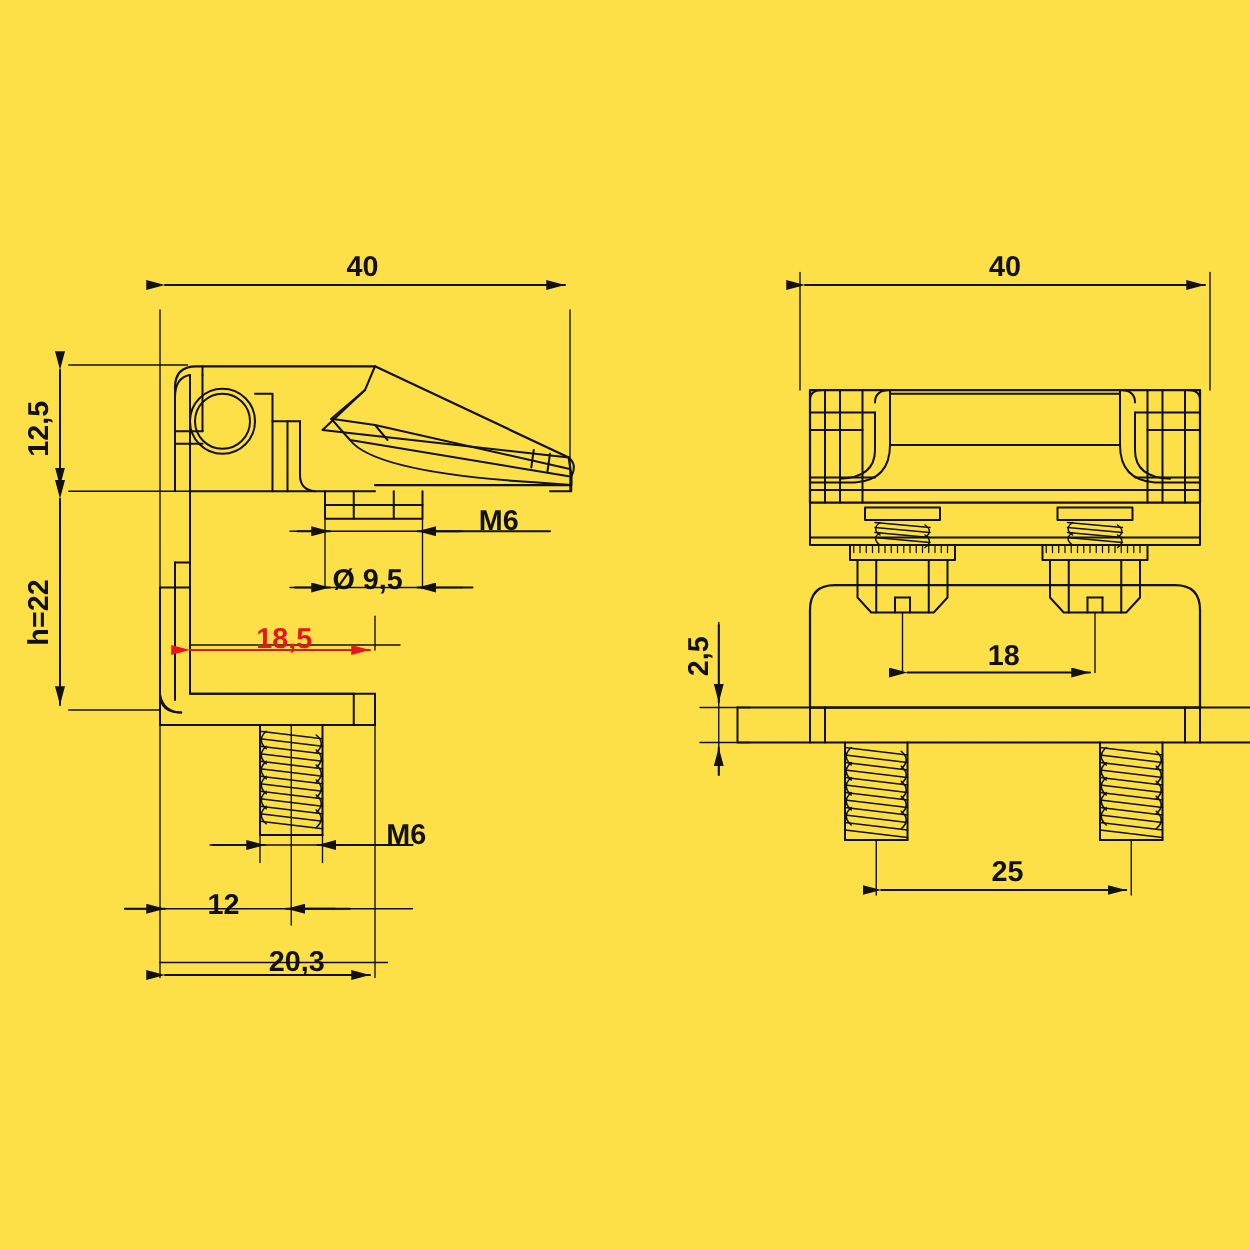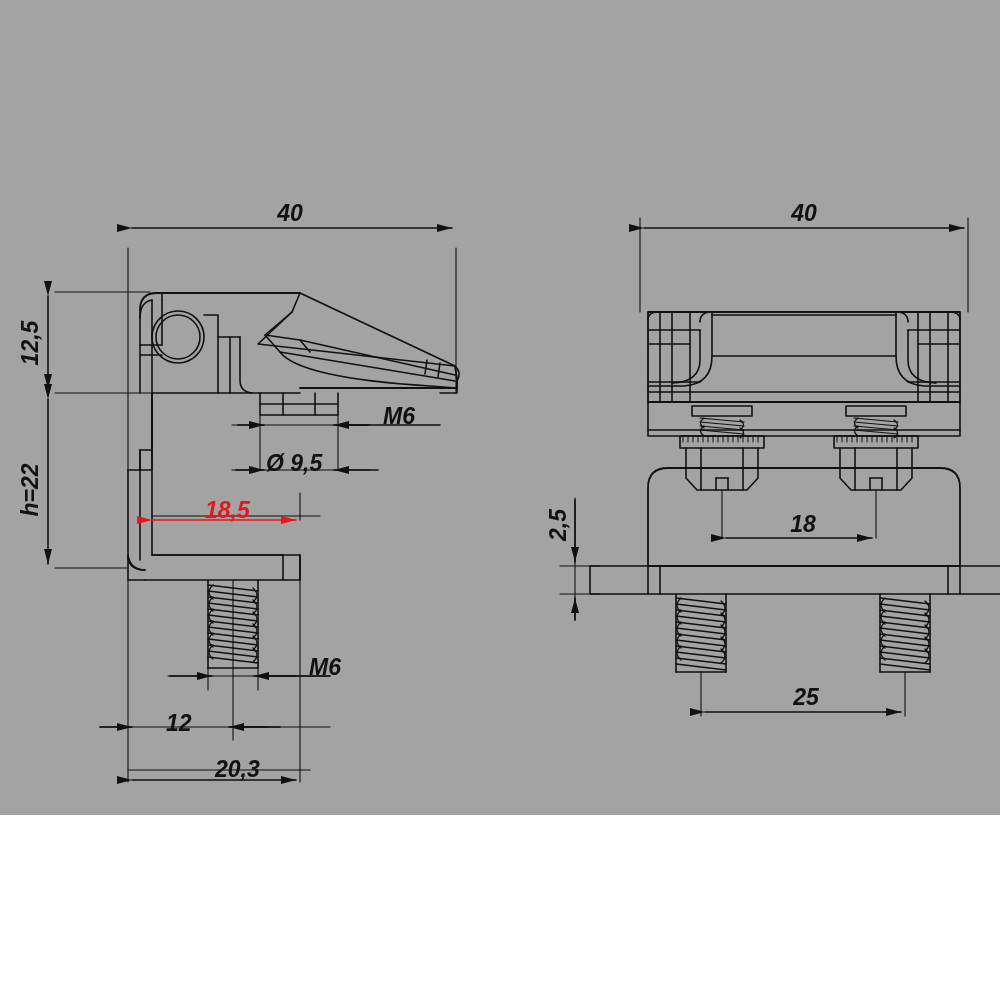--- a/index.html
+++ b/index.html
@@ -9,23 +9,22 @@
   }
   body {
     width: 1000px;
     height: 1000px;
     font-family: "Liberation Sans", sans-serif;
     overflow: hidden;
   }
   #drawing-root {
     position: relative;
     width: 1000px;
-    height: 815px;
-    background: #a3a3a3;
-    font-style: italic;
+    height: 1000px;
+    background: #fde047;
   }
   svg.sheet {
     position: absolute;
     top: 0;
     left: 0;
     width: 1000px;
     height: 1000px;
   }
   .dim-text {
     font-family: "Liberation Sans", sans-serif;

